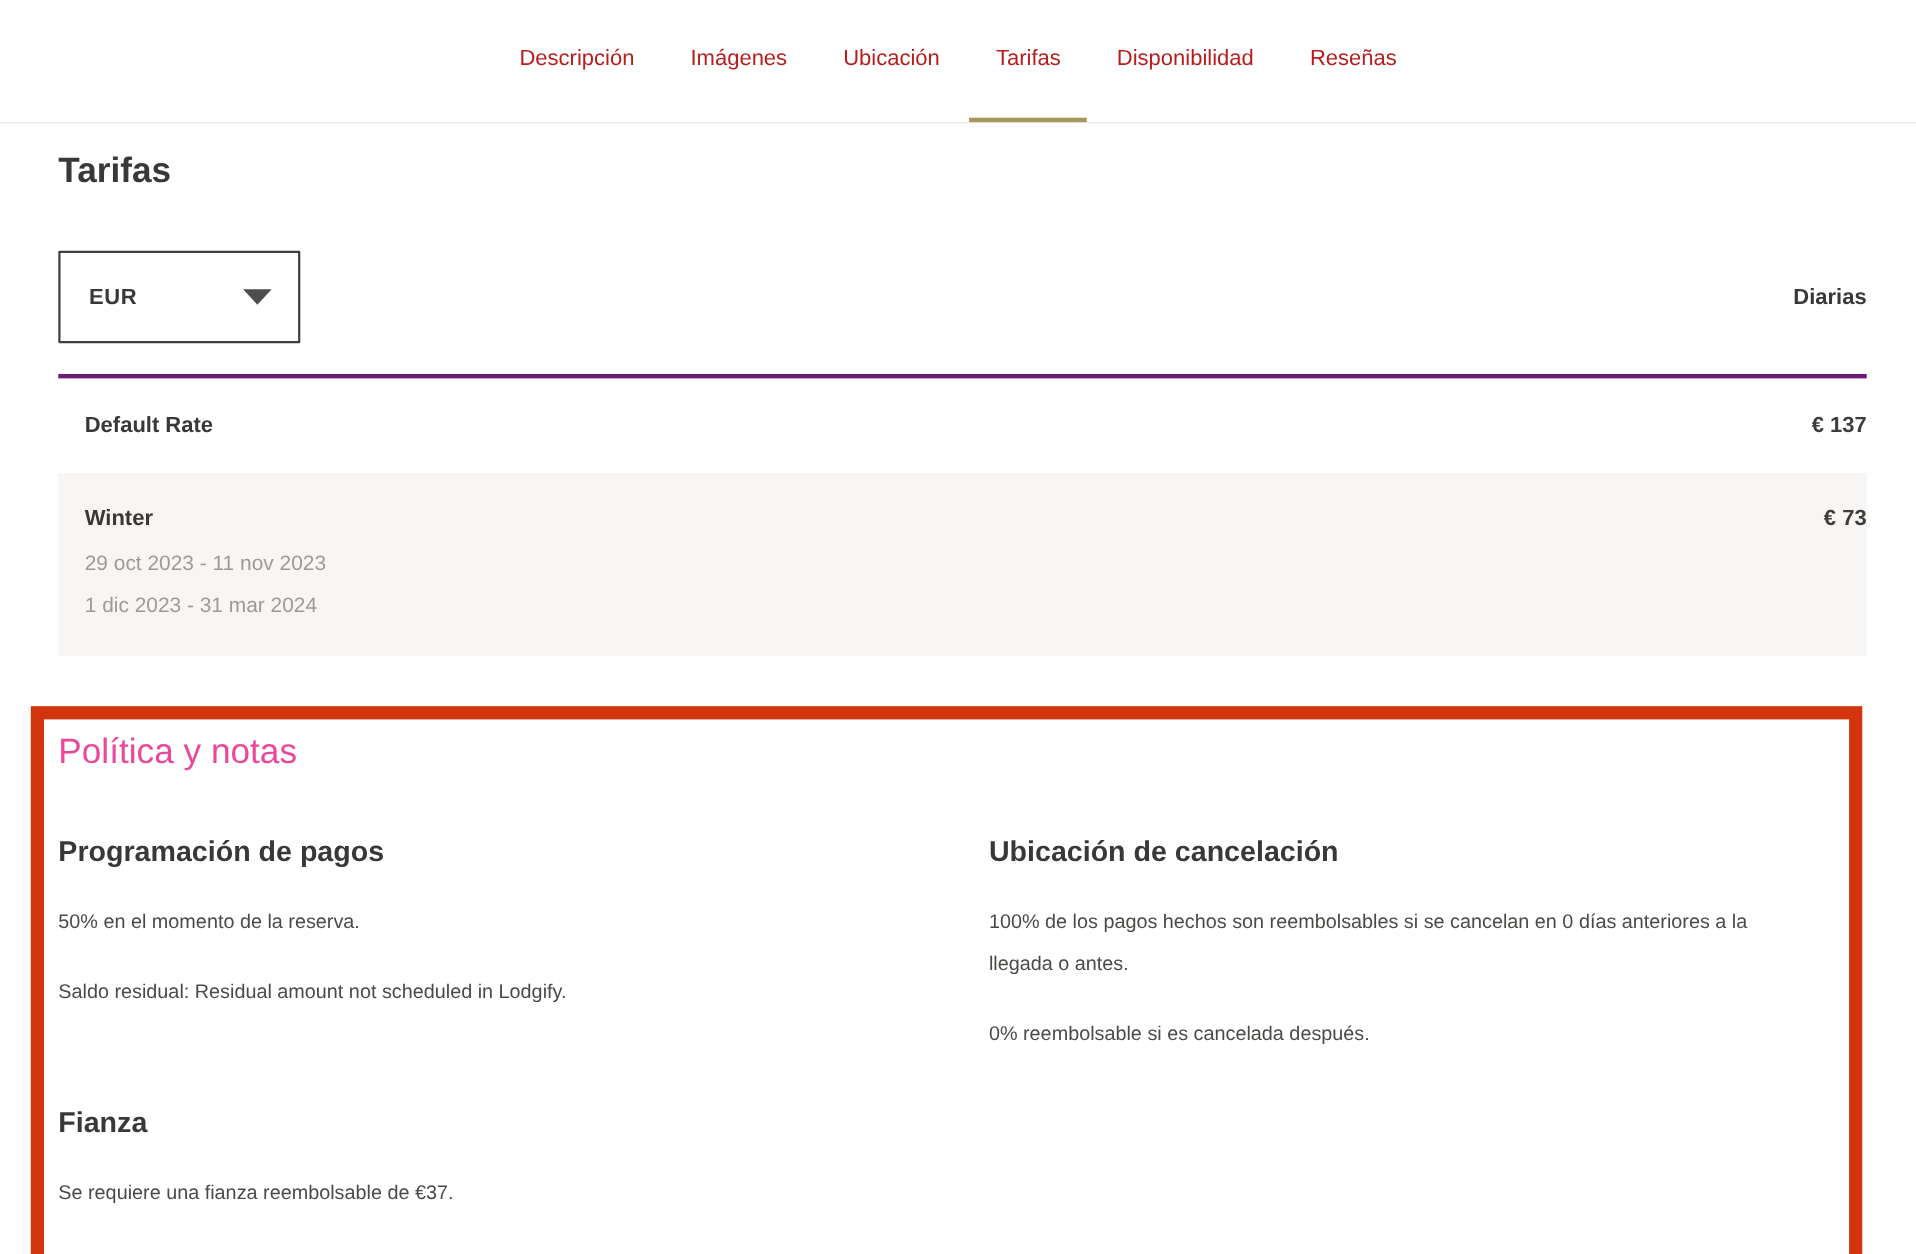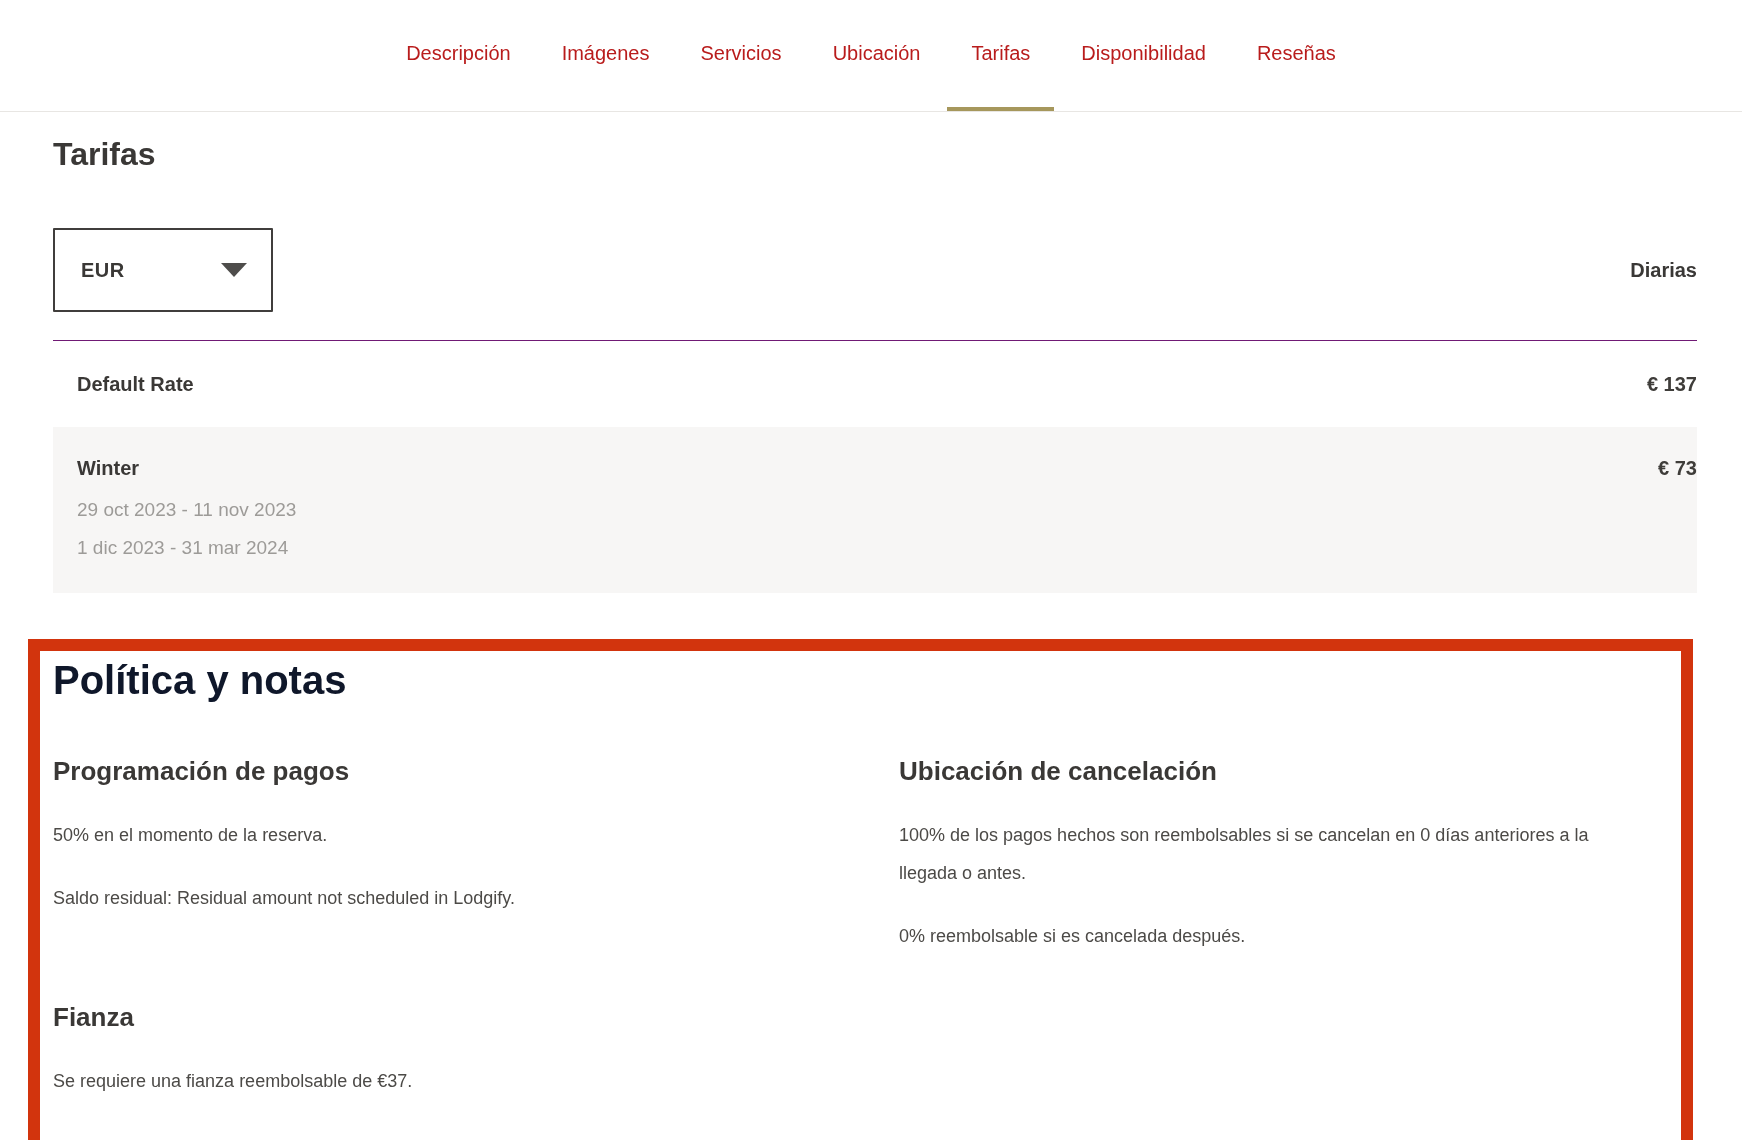--- a/index.html
+++ b/index.html
@@ -58,38 +58,38 @@
     width:0;height:0;
     border-left:13px solid transparent;
     border-right:13px solid transparent;
     border-top:14px solid #4e4d4b;
   }
   .daily-col{
     width:430px;text-align:right;
     font-weight:bold;font-size:20px;color:#3a3836;
   }
   
-  .rates-table{border-top:1px solid #701a75;}
+  .rates-table{border-top:4px solid #701a75;}
   .rate-row{display:flex;align-items:flex-start;box-sizing:border-box;}
   .rate-row.plain{padding:30px 0 30px 0;}
   .rate-row.shaded{background:#f7f6f5;padding:28px 0 26px 0;gap:37px;}
   .rate-main{flex:1;padding-left:24px;}
   .rate-name{font-weight:bold;font-size:20px;color:#3a3836;line-height:26px;}
   .rate-dates{font-size:19px;color:#9d9b98;line-height:38px;margin-top:10px;}
   .rate-price{font-size:20px;color:#3f3d3a;line-height:26px;}
   
   .policy-box{
     margin:46px 4px 0 -25px;
     border:12px solid #d2340d;
     padding:10px 30px 30px 13px;
     box-sizing:border-box;
     background:#ffffff;
   }
   .policy-title{
-    font-size:40px;font-weight:bold;color:#0f172a;
+    font-size:32px;font-weight:normal;color:#ec4899;
     margin:0;line-height:38px;
   }
   .policy-grid{
     display:grid;
     grid-template-columns:846px 700px;
     margin-top:57px;
   }
   .policy-section h3{
     font-size:26px;font-weight:bold;color:#3a3836;
     margin:0 0 30px;line-height:30px;
@@ -101,21 +101,20 @@
   .policy-section.deposit h3{margin-top:85px;}
   .col-left{max-width:760px;}
   .col-right{max-width:700px;}
 </style>
 </head>
 <body>
 
 <nav class="nav">
   <div class="tab">Descripción</div>
   <div class="tab">Imágenes</div>
-  <div class="tab">Servicios</div>
   <div class="tab">Ubicación</div>
   <div class="tab active">Tarifas</div>
   <div class="tab">Disponibilidad</div>
   <div class="tab">Reseñas</div>
 </nav>
 
 <main class="container">
 
   <h1 class="page-title">Tarifas</h1>
 

